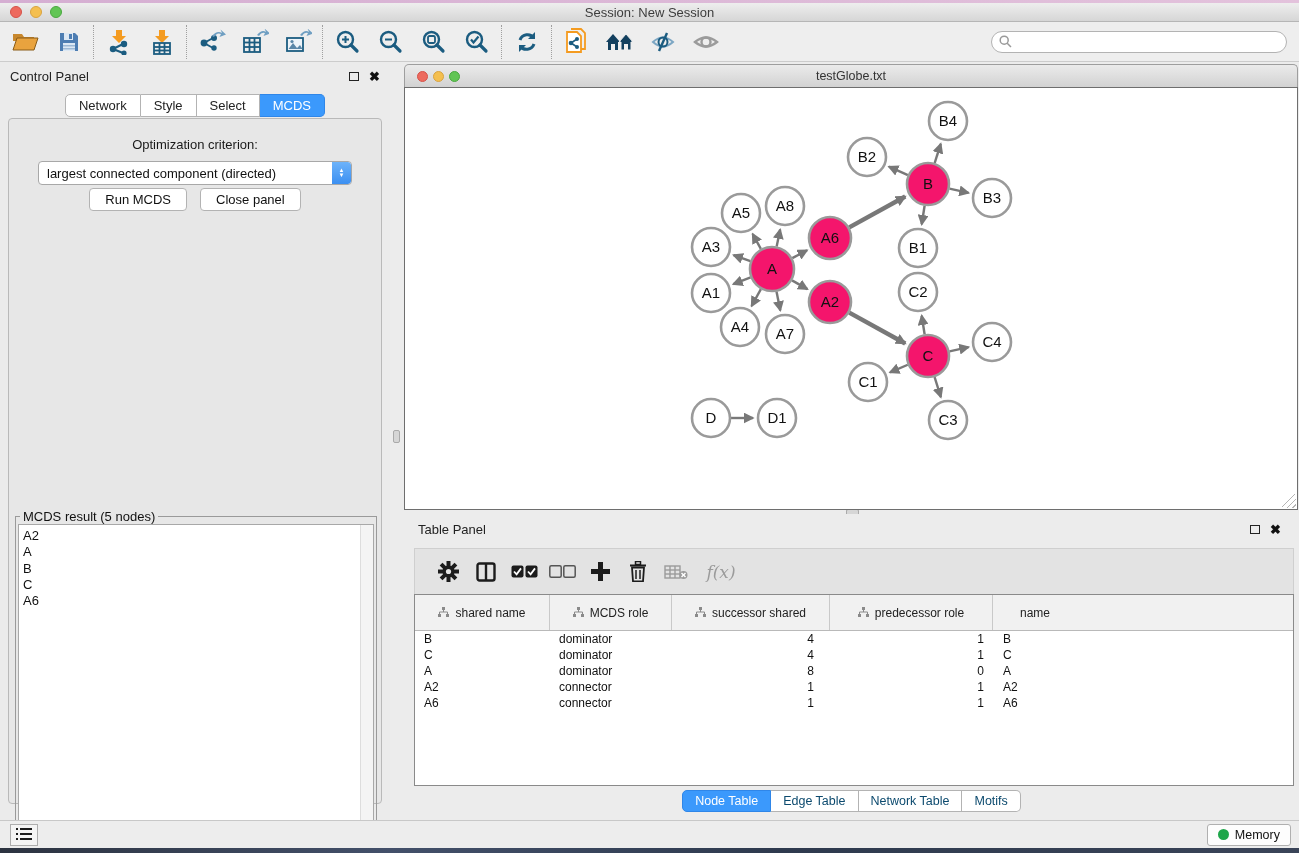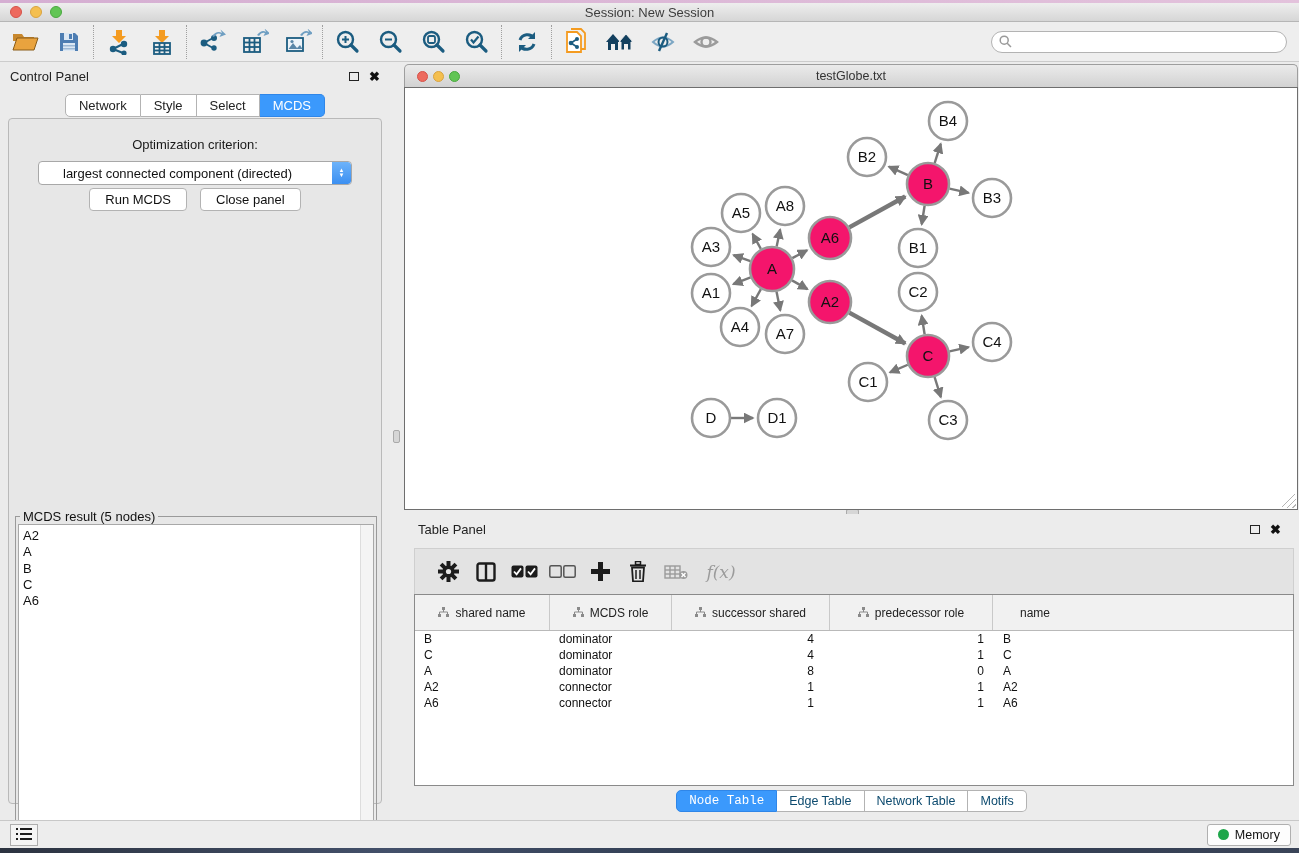--- a/index.html
+++ b/index.html
@@ -44,21 +44,21 @@
   .cp-tab { font-size:13px; padding:3px 13px; background:#fff; border:1px solid #b3b3b3;
     border-left-width:0; color:#222; }
   .cp-tab:first-child { border-left-width:1px; border-radius:5px 0 0 5px; }
   .cp-tab:last-child { border-radius:0 5px 5px 0; }
   .cp-tab.active { background:#3b99fc; border-color:#2f86e8; color:#fff; }
   .cp-body { position:absolute; left:8px; top:56px; width:374px; height:686px;
     background:#e7e7e7; border:1px solid #b9b9b9; border-radius:4px; }
   .opt-label { text-align:center; margin-top:18px; font-size:13px; color:#1a1a1a; }
   .dropdown { width:314px; height:24px; margin:9px auto 0 auto; background:#fff;
     border:1px solid #a8a8a8; border-radius:4px; display:flex; align-items:center; overflow:hidden; }
-  .dropdown-value { flex:1; font-size:13px; padding-left:24px; color:#111; white-space:nowrap; }
+  .dropdown-value { flex:1; font-size:13px; padding-left:8px; color:#111; white-space:nowrap; }
   .dropdown-stepper { width:19px; height:100%; background:linear-gradient(#6db3fa,#3b8ff1);
     border-radius:0 3px 3px 0; display:flex; flex-direction:column; align-items:center; justify-content:center; }
   .dropdown-stepper span { color:#fff; font-size:6px; line-height:5px; }
   .cp-buttons { display:flex; justify-content:center; gap:13px; margin-top:3px; }
   .cp-btn { font-size:13px; padding:3px 15px; background:#fff; border:1px solid #b3b3b3;
     border-radius:4px; color:#111; }
   .result-group { position:absolute; left:6px; top:390px; width:362px; height:342px;
     border:1px solid #9a9a9a; margin:0; padding:0 2px 2px 2px; }
   .result-group legend { font-size:13px; color:#111; padding:0 3px; margin-left:2px; }
   .result-list { position:relative; width:100%; height:318px; background:#fff;
@@ -105,21 +105,21 @@
   .col3 { width:163px; } .col4 { width:84px; }
   .td-cell.col0, .td-cell.col1 { padding-left:9px; }
   .td-cell.col2 { text-align:right; padding-right:16px; }
   .td-cell.col3 { text-align:right; padding-right:9px; }
   .td-cell.col4 { padding-left:10px; }
   .tp-tabs { position:absolute; left:0; width:895px; top:276px; display:flex; justify-content:center; }
   .tp-tab { font-size:12.5px; padding:3px 12px; background:#fff; border:1px solid #b3b3b3;
     border-left-width:0; color:#0c4a6e; }
   .tp-tab:first-child { border-left-width:1px; border-radius:5px 0 0 5px; }
   .tp-tab:last-child { border-radius:0 5px 5px 0; }
-  .tp-tab.active { background:#3b99fc; border-color:#2f86e8; color:#fff;font-family:Liberation Mono, monospace; }
+  .tp-tab.active { background:#3b99fc; border-color:#2f86e8; color:#fff; }
   
   .statusbar { position:absolute; left:0; top:820px; width:1299px; height:28px;
     background:#ededed; border-top:1px solid #c8c8c8; display:flex; align-items:center; }
   .status-list-btn { width:28px; height:22px; margin-left:10px; background:#f4f4f4;
     border:1px solid #adadad; display:flex; align-items:center; justify-content:center; }
   .memory-btn { margin-left:auto; margin-right:8px; height:22px; background:#fdfdfd;
     border:1px solid #b0b0b0; border-radius:3px; display:flex; align-items:center;
     gap:6px; padding:0 10px; }
   .memory-dot { width:11px; height:11px; border-radius:50%; background:#1ea64a; }
   .memory-label { font-size:12.5px; color:#111; }

